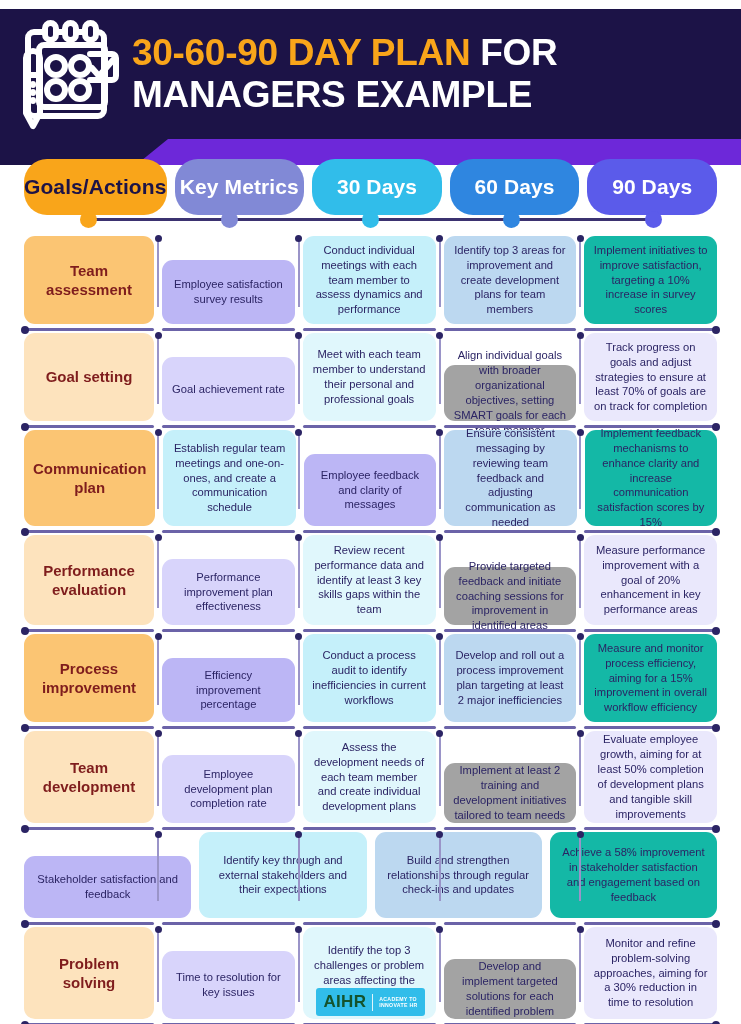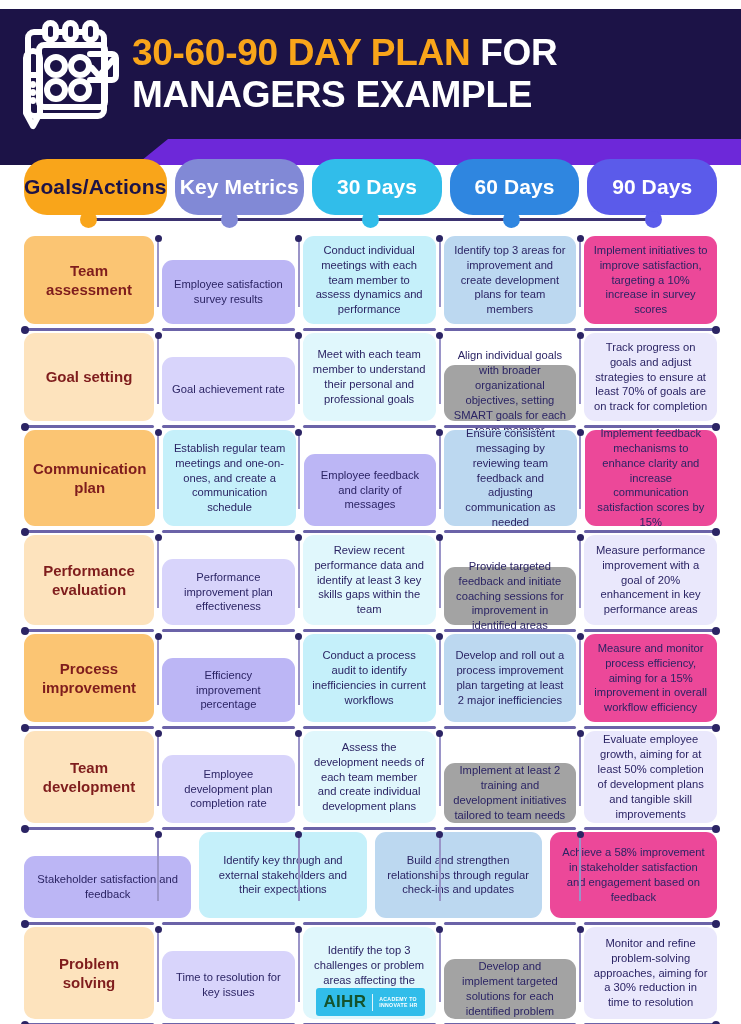--- a/index.html
+++ b/index.html
@@ -95,21 +95,21 @@
     font-size:11.2px;
     line-height:1.33;
   }
   .cell.c0{
     flex:0 0 130px;background:#fbc573;
     font-weight:bold;font-size:15px;color:#7f1d1d;line-height:1.3;
   }
   .cell.c1{flex:1;background:#bcb6f5;margin-top:24px;}
   .cell.c2{flex:1;background:#c5f0fa;}
   .cell.c3{flex:1;background:#bcd8f0;}
-  .cell.c4{flex:1;background:#ec4899;}
+  .cell.c4{flex:1;background:#14b8a6;}
 
   
   .row.alt .cell.c0{background:#fde3bd;}
   .row.alt .cell.c1{background:#d8d4fb;}
   .row.alt .cell.c2{background:#e0f7fc;}
   .row.alt .cell.c3{background:#a3a3a3;margin-top:32px;}
   .row.alt .cell.c4{background:#eae8fc;}
 
   
   .vdiv{

